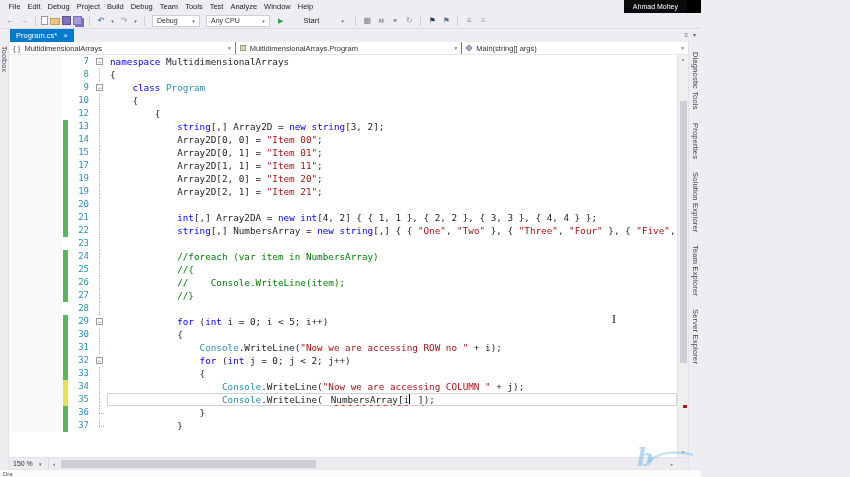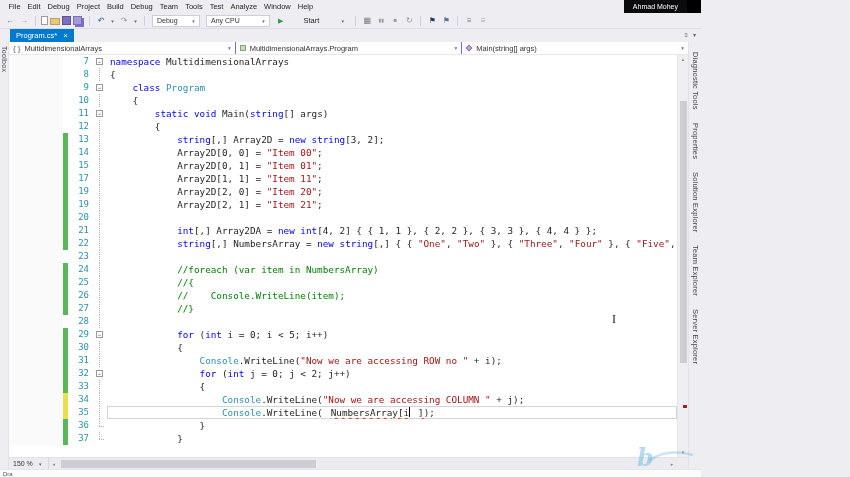--- a/index.html
+++ b/index.html
@@ -242,29 +242,20 @@
               <div class="cbar"></div>
               <div class="lnum">10</div>
               <div class="fold">
                 <span class="fline"></span>
               </div>
               <div class="codecell"><span class="pl">    {</span></div>
             </div>
             <div class="row">
               <div class="gmargin"></div>
               <div class="cbar"></div>
-              <div class="lnum">11</div>
-              <div class="fold">
-                <span class="fbox">−</span>
-              </div>
-              <div class="codecell"><span class="pl">        </span><span class="kw">static</span><span class="pl"> </span><span class="kw">void</span><span class="pl"> Main(</span><span class="kw">string</span><span class="pl">[] args)</span></div>
-            </div>
-            <div class="row">
-              <div class="gmargin"></div>
-              <div class="cbar"></div>
               <div class="lnum">12</div>
               <div class="fold">
                 <span class="fline"></span>
               </div>
               <div class="codecell"><span class="pl">        {</span></div>
             </div>
             <div class="row">
               <div class="gmargin"></div>
               <div class="cbar g"></div>
               <div class="lnum">13</div>

